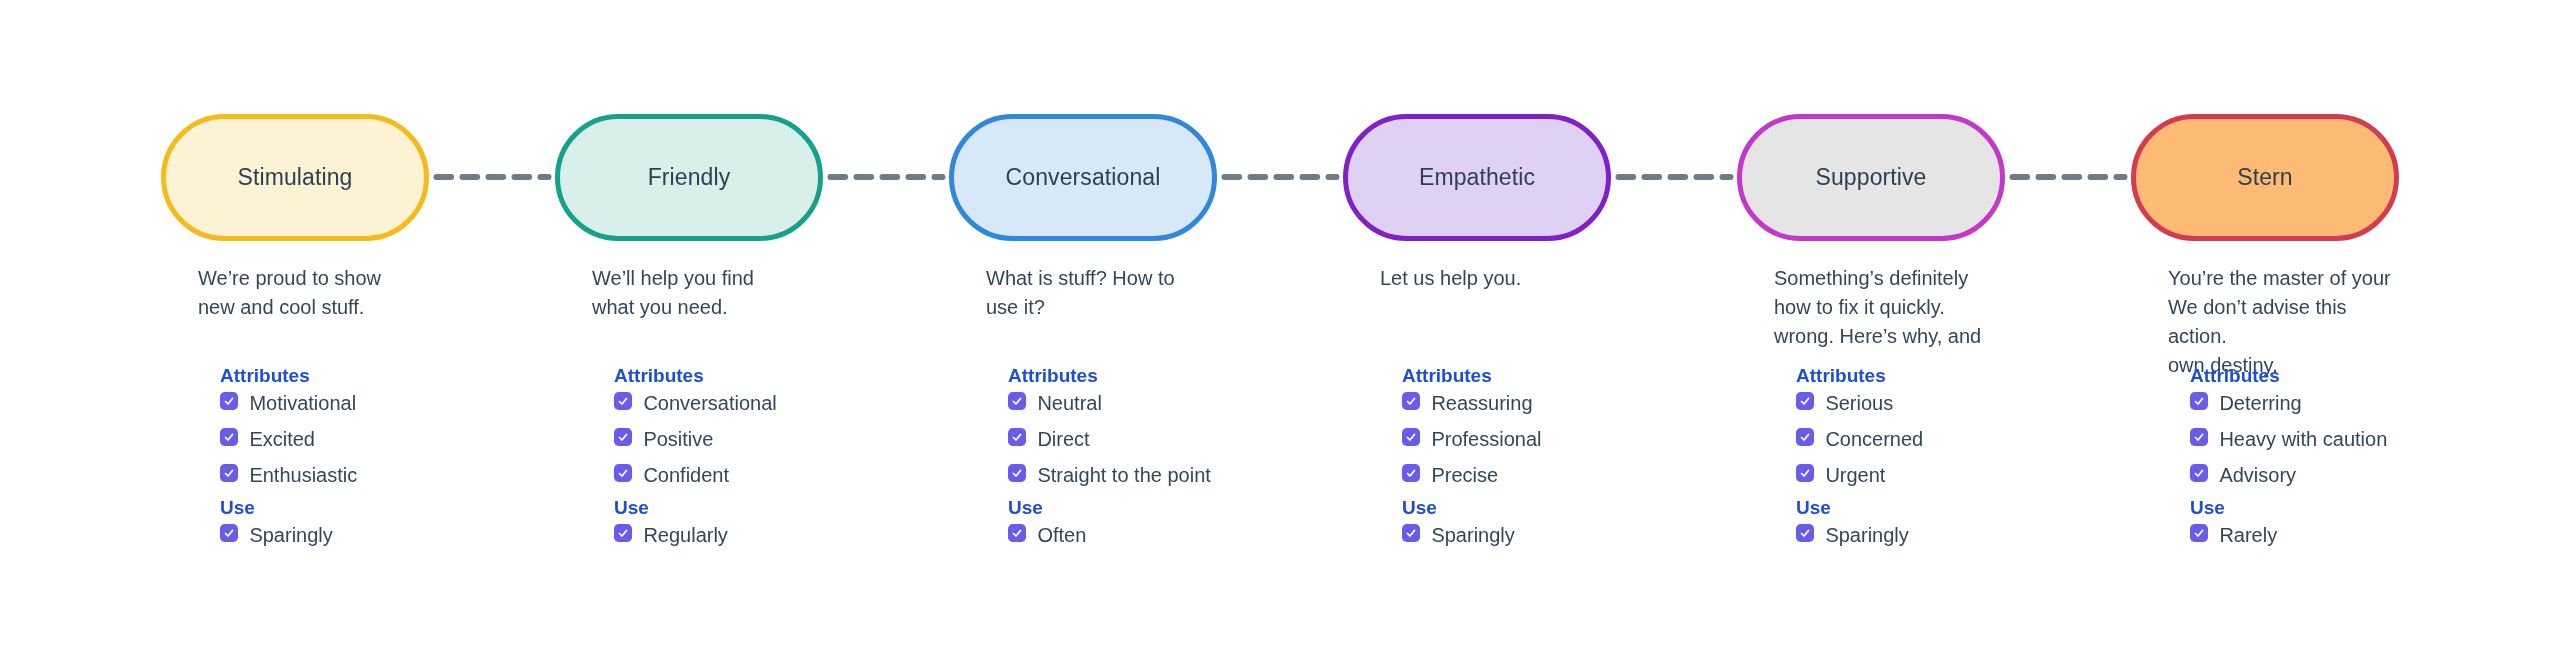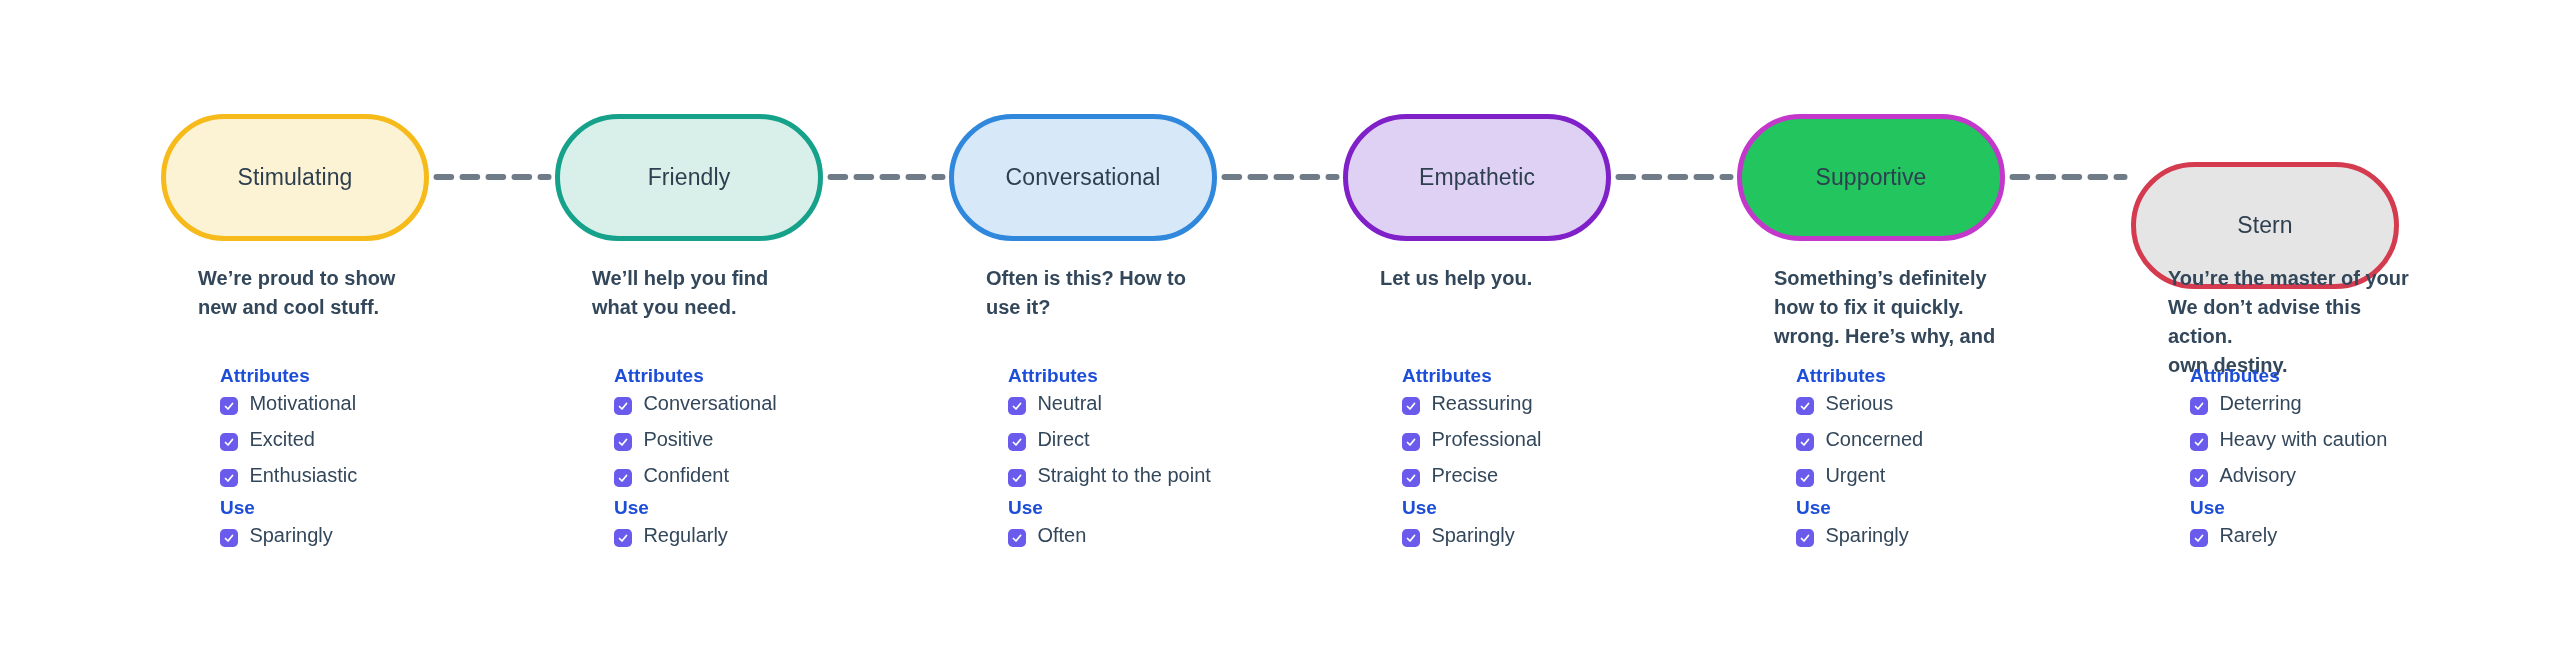--- a/index.html
+++ b/index.html
@@ -41,40 +41,39 @@
     letter-spacing: 0.1px;
   }
   .desc {
     position: absolute;
     top: 264px;
     left: 37px;
     width: 241px;
     font-size: 20px;
     line-height: 29px;
     color: #33475b;
-    font-weight: bold;
   }
   .desc .line { display: block; }
   .section {
     position: absolute;
     left: 59px;
     width: 221px;
   }
   .section.attrs { top: 364px; }
   .section.use  { top: 496px; }
   .section-header {
     font-size: 19px;
     font-weight: 700;
     color: #1d4ed8;
     line-height: 23px;
     margin-bottom: 5.4px;
   }
   .check-row {
     display: flex;
-    align-items: flex-end;
+    align-items: flex-start;
     margin-bottom: 12.7px;
   }
   .checkbox {
     width: 18px;
     height: 18px;
     border-radius: 4.7px;
     background: #6a5bec;
     display: inline-flex;
     align-items: center;
     justify-content: center;
@@ -207,21 +206,21 @@
         <span class="check-label">Regularly</span>
       </div>
     </div>
   </div>
 
   <div class="column" style="left:949px">
     <div class="pill" style="background: rgb(215, 232, 248); border-color: rgb(47, 136, 220);">
       <span class="pill-title">Conversational</span>
     </div>
     <div class="desc">
-      <span class="line">Often is this? How to</span>
+      <span class="line">What is stuff? How to</span>
       <span class="line">use it?</span>
     </div>
     <div class="section attrs">
       <div class="section-header">Attributes</div>
       <div class="check-row">
         <span class="checkbox">
             <svg viewBox="0 0 24 24" width="12" height="12">
               <polyline points="5,13 10,18 19,7" stroke="#ffffff" stroke-width="3.5" fill="none" stroke-linecap="round" stroke-linejoin="round"></polyline>
             </svg>
           </span>
@@ -298,21 +297,21 @@
             <svg viewBox="0 0 24 24" width="12" height="12">
               <polyline points="5,13 10,18 19,7" stroke="#ffffff" stroke-width="3.5" fill="none" stroke-linecap="round" stroke-linejoin="round"></polyline>
             </svg>
           </span>
         <span class="check-label">Sparingly</span>
       </div>
     </div>
   </div>
 
   <div class="column" style="left:1737px">
-    <div class="pill" style="background: #22c55e; border-color: rgb(195, 56, 202);">
+    <div class="pill" style="background: #e5e5e5; border-color: rgb(195, 56, 202);">
       <span class="pill-title">Supportive</span>
     </div>
     <div class="desc">
       <span class="line">Something’s definitely</span>
       <span class="line">how to fix it quickly.</span>
       <span class="line">wrong. Here’s why, and</span>
     </div>
     <div class="section attrs">
       <div class="section-header">Attributes</div>
       <div class="check-row">
@@ -347,21 +346,21 @@
             <svg viewBox="0 0 24 24" width="12" height="12">
               <polyline points="5,13 10,18 19,7" stroke="#ffffff" stroke-width="3.5" fill="none" stroke-linecap="round" stroke-linejoin="round"></polyline>
             </svg>
           </span>
         <span class="check-label">Sparingly</span>
       </div>
     </div>
   </div>
 
   <div class="column" style="left:2131px">
-    <div class="pill" style="background: #e5e5e5; border-color: rgb(212, 59, 79); margin-top: 48px;">
+    <div class="pill" style="background: #fdba74; border-color: rgb(212, 59, 79);">
       <span class="pill-title">Stern</span>
     </div>
     <div class="desc">
       <span class="line">You’re the master of your</span>
       <span class="line">We don’t advise this action.</span>
       <span class="line">own destiny.</span>
     </div>
     <div class="section attrs">
       <div class="section-header">Attributes</div>
       <div class="check-row">

